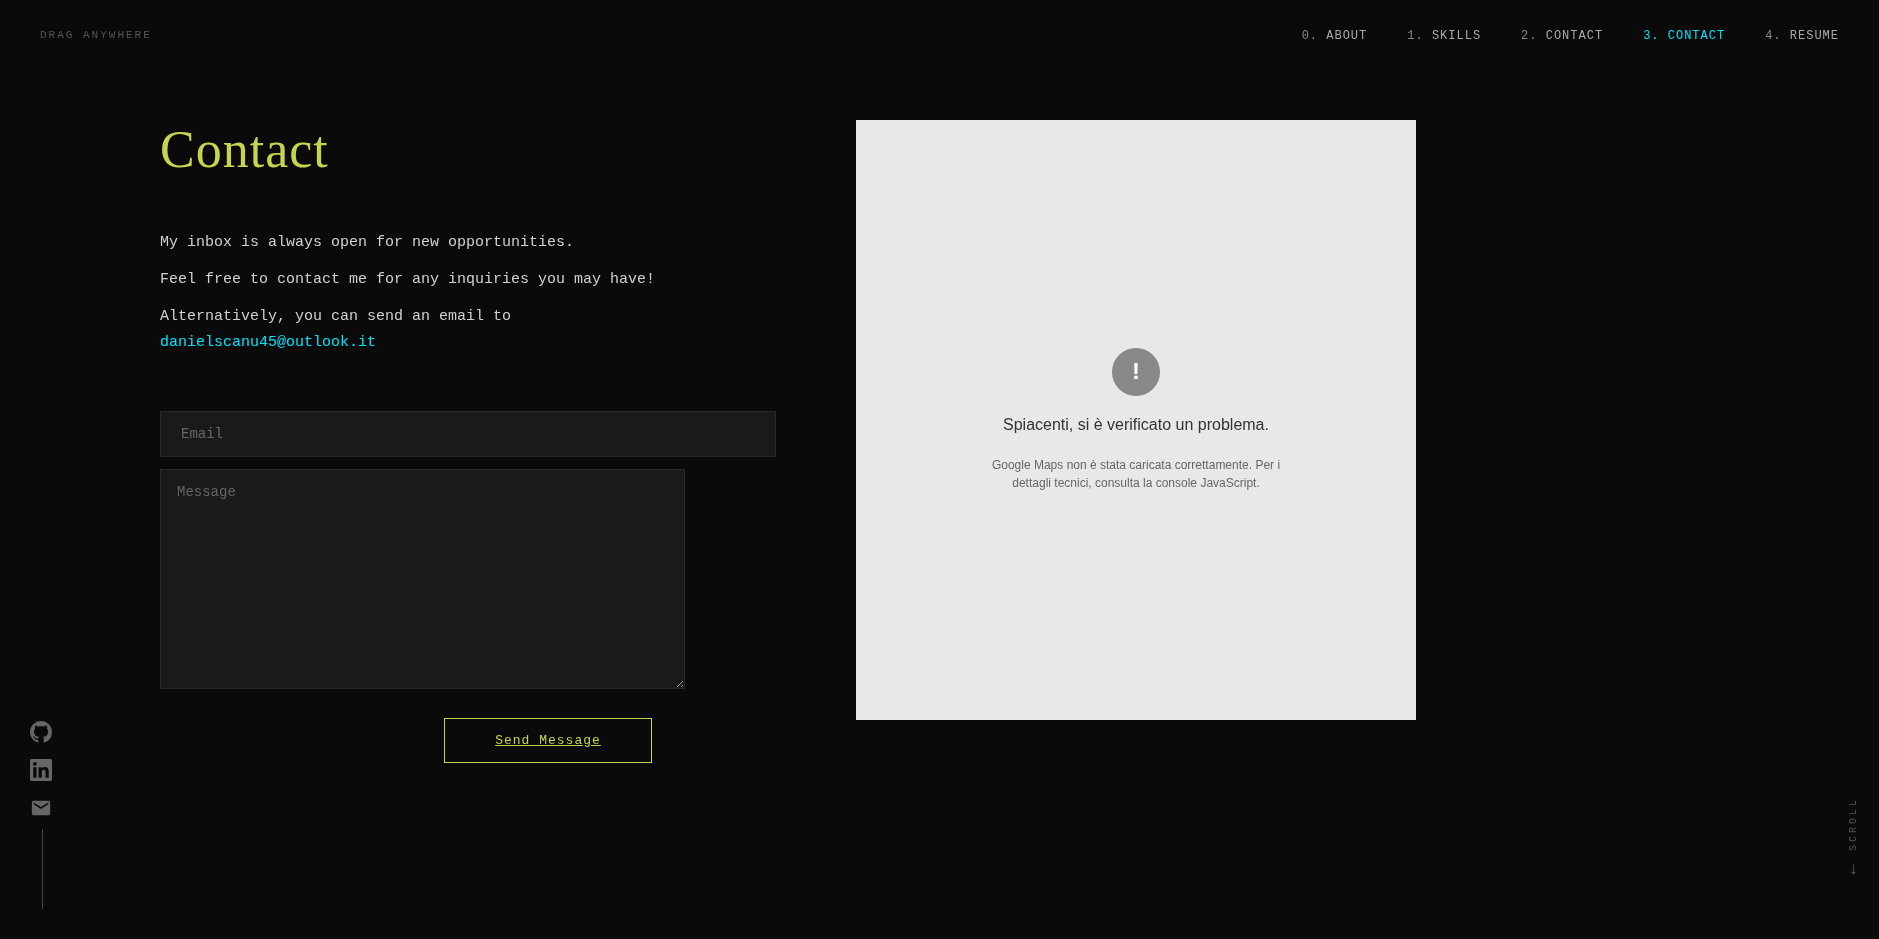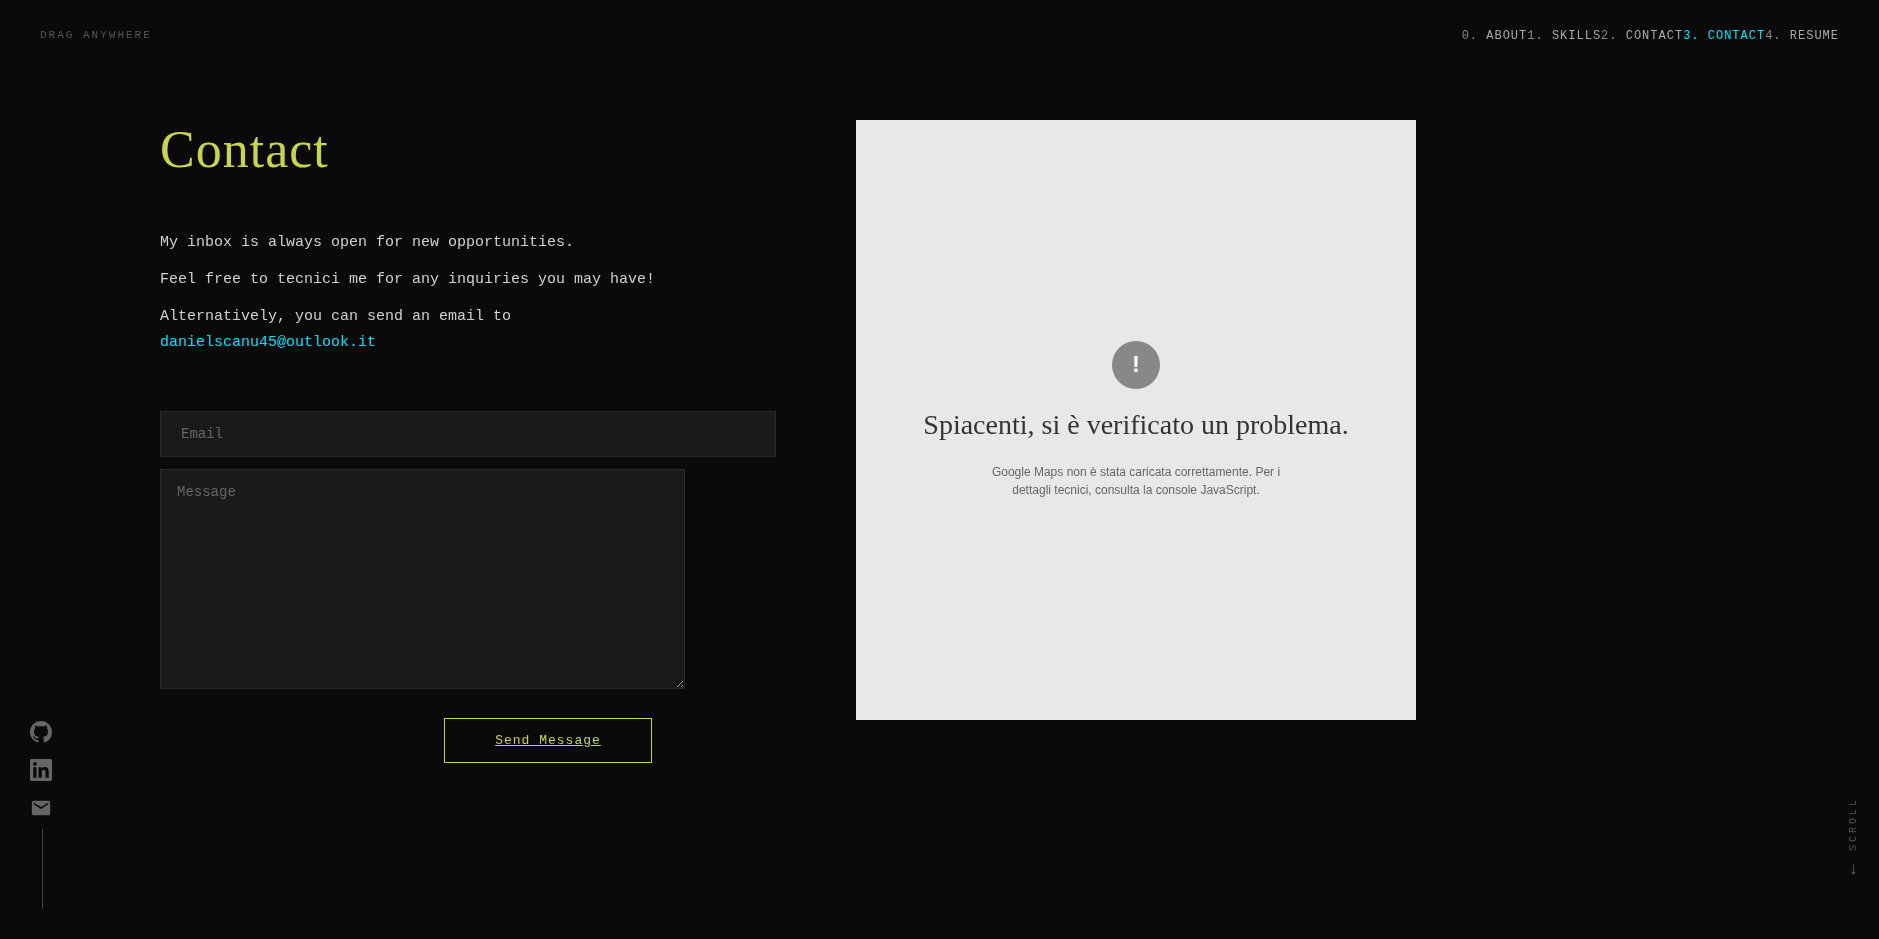--- a/index.html
+++ b/index.html
@@ -28,20 +28,21 @@
     }
 
     .nav-drag {
       color: #555;
       font-size: 11px;
       letter-spacing: 2px;
     }
 
     .nav-links {
       display: flex;
+      gap: 40px;
       list-style: none;
     }
 
     .nav-links li a {
       text-decoration: none;
       font-size: 12px;
       letter-spacing: 1px;
       color: #888;
     }
 
@@ -234,24 +235,24 @@
       display: flex;
       align-items: center;
       justify-content: center;
       margin-bottom: 20px;
       color: white;
       font-size: 24px;
       font-weight: bold;
     }
 
     .map-error-title {
-      font-size: 28px;
+      font-size: 16px;
       color: #333;
       margin-bottom: 22px;
-      font-family: Liberation Serif, serif;
+      font-family: Liberation Sans, sans-serif;
       font-weight: 400;
     }
 
     .map-error-desc {
       font-size: 12px;
       color: #666;
       text-align: center;
       font-family: Arial, sans-serif;
       line-height: 1.5;
       max-width: 300px;
@@ -313,21 +314,21 @@
   <span class="scroll-text">SCROLL</span>
   <span class="scroll-arrow">↓</span>
 </div>
 
 <div class="main">
 
   <div class="left-panel">
     <h1 class="page-title">Contact</h1>
 
     <p class="intro-text">My inbox is always open for new opportunities.</p>
-    <p class="intro-text">Feel free to tecnici me for any inquiries you may have!</p>
+    <p class="intro-text">Feel free to contact me for any inquiries you may have!</p>
     <p class="intro-text" style="margin-bottom:4px;">Alternatively, you can send an email to</p>
     <a href="mailto:danielscanu45@outlook.it" class="email-link">danielscanu45@outlook.it</a>
 
     <div style="margin-top: 20px;">
       <div class="form-group">
         <input type="email" class="form-input" placeholder="Email" style="">
       </div>
       <div class="form-group">
         <textarea class="form-textarea" placeholder="Message" style=""></textarea>
       </div>

